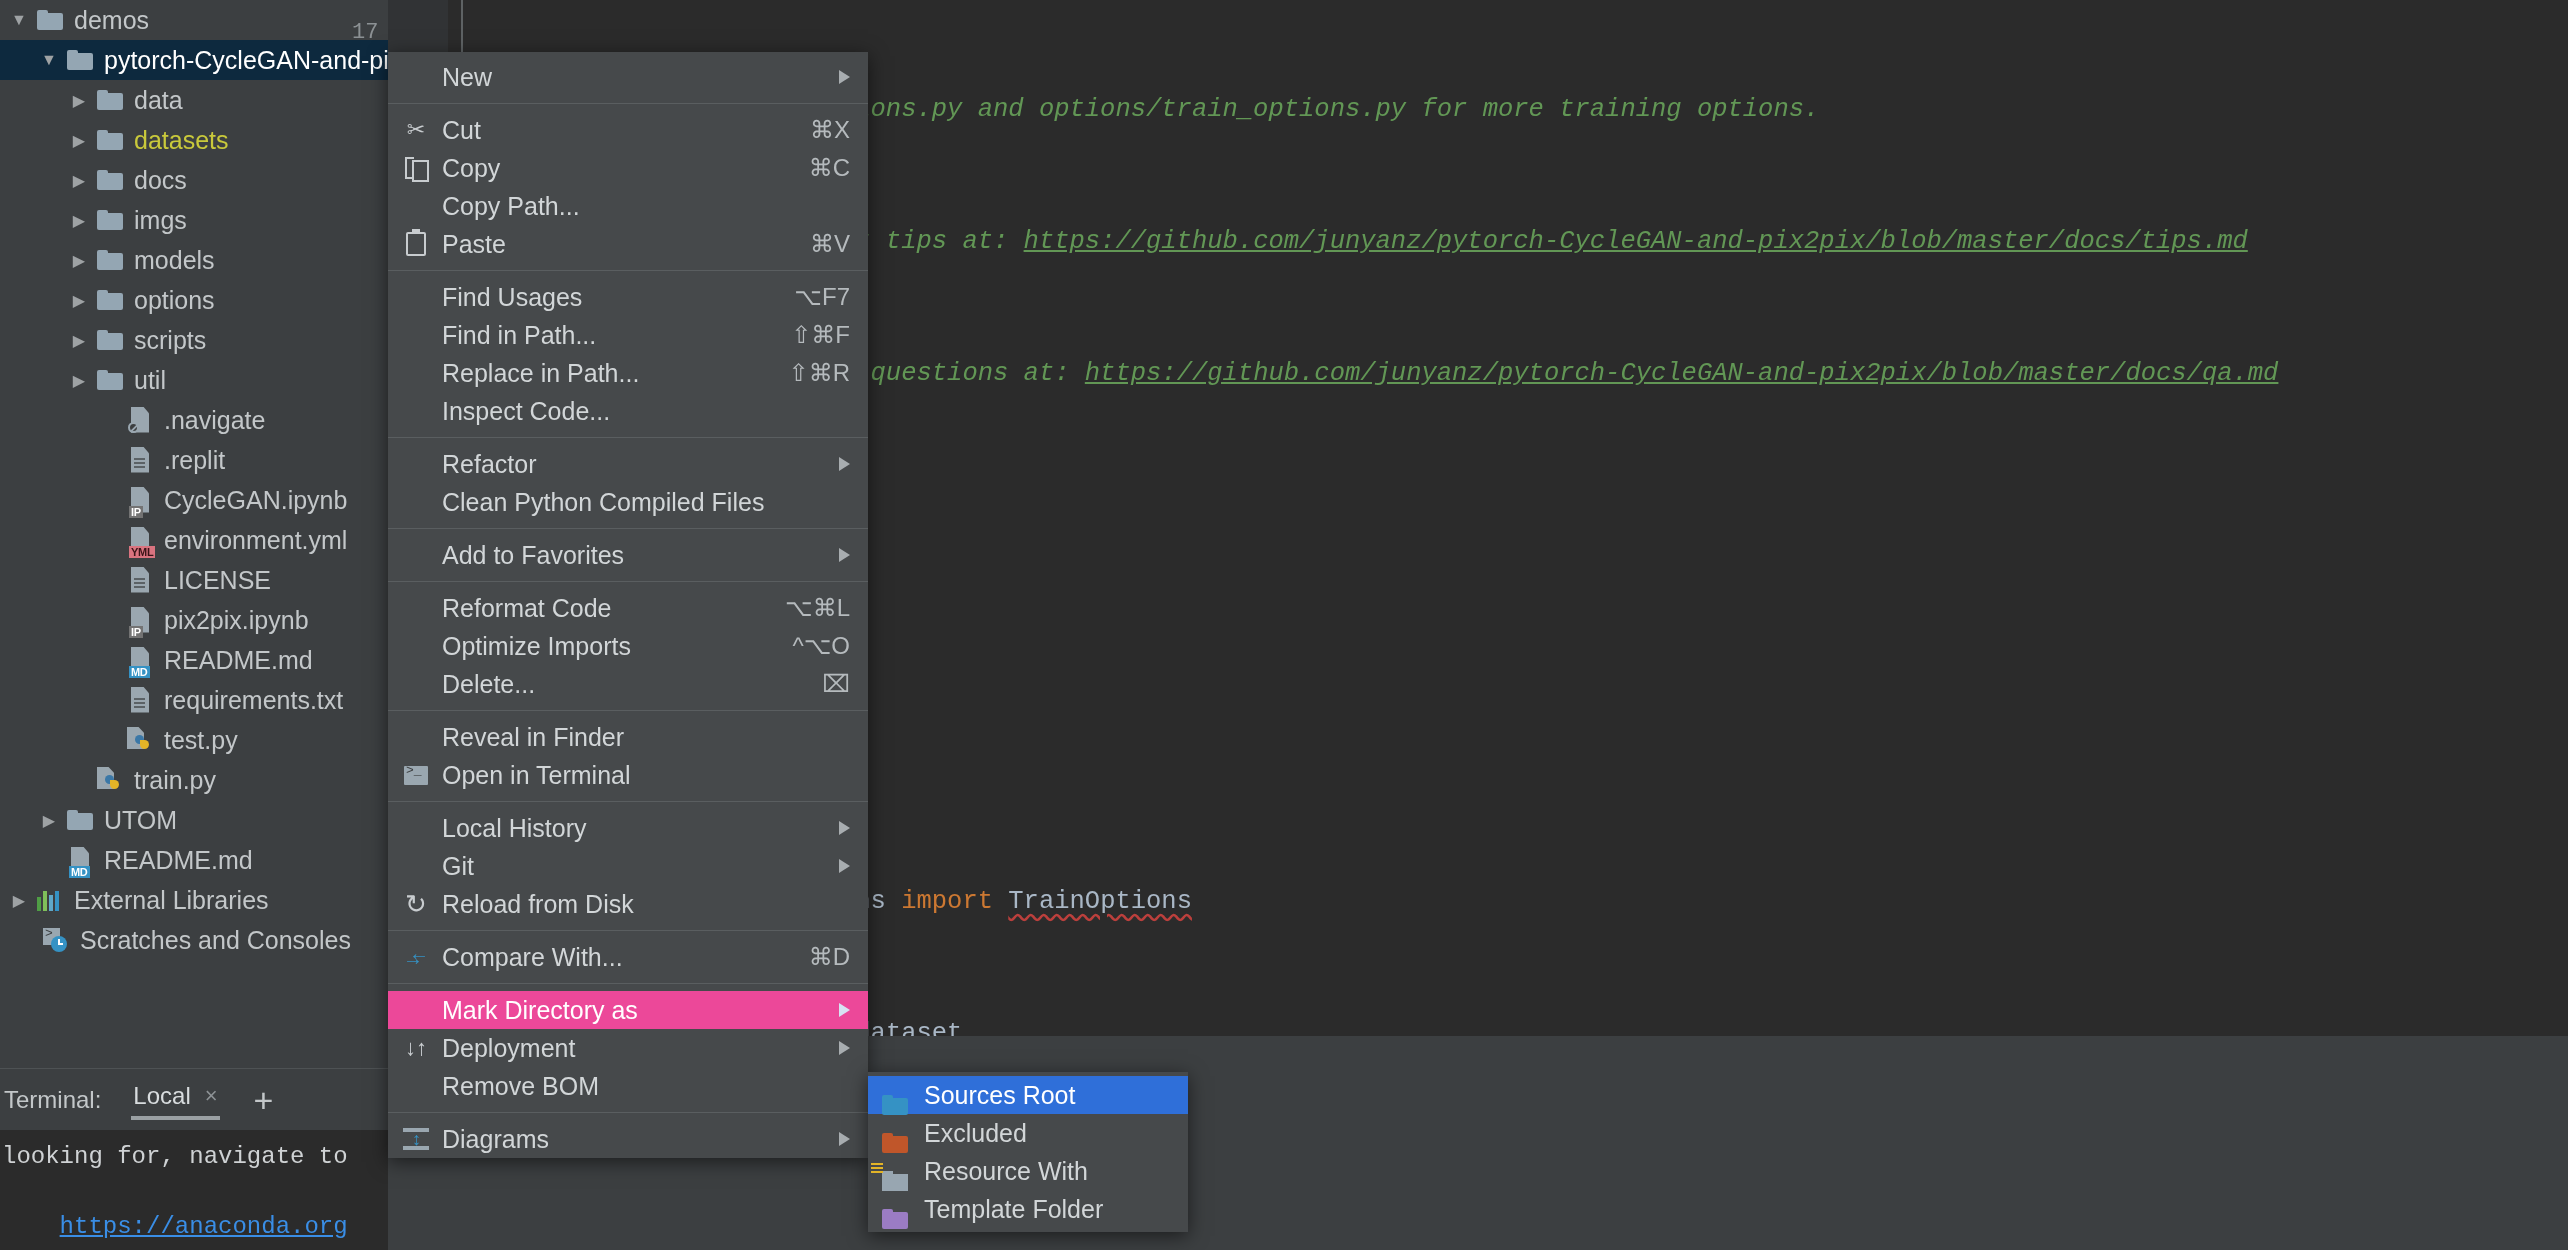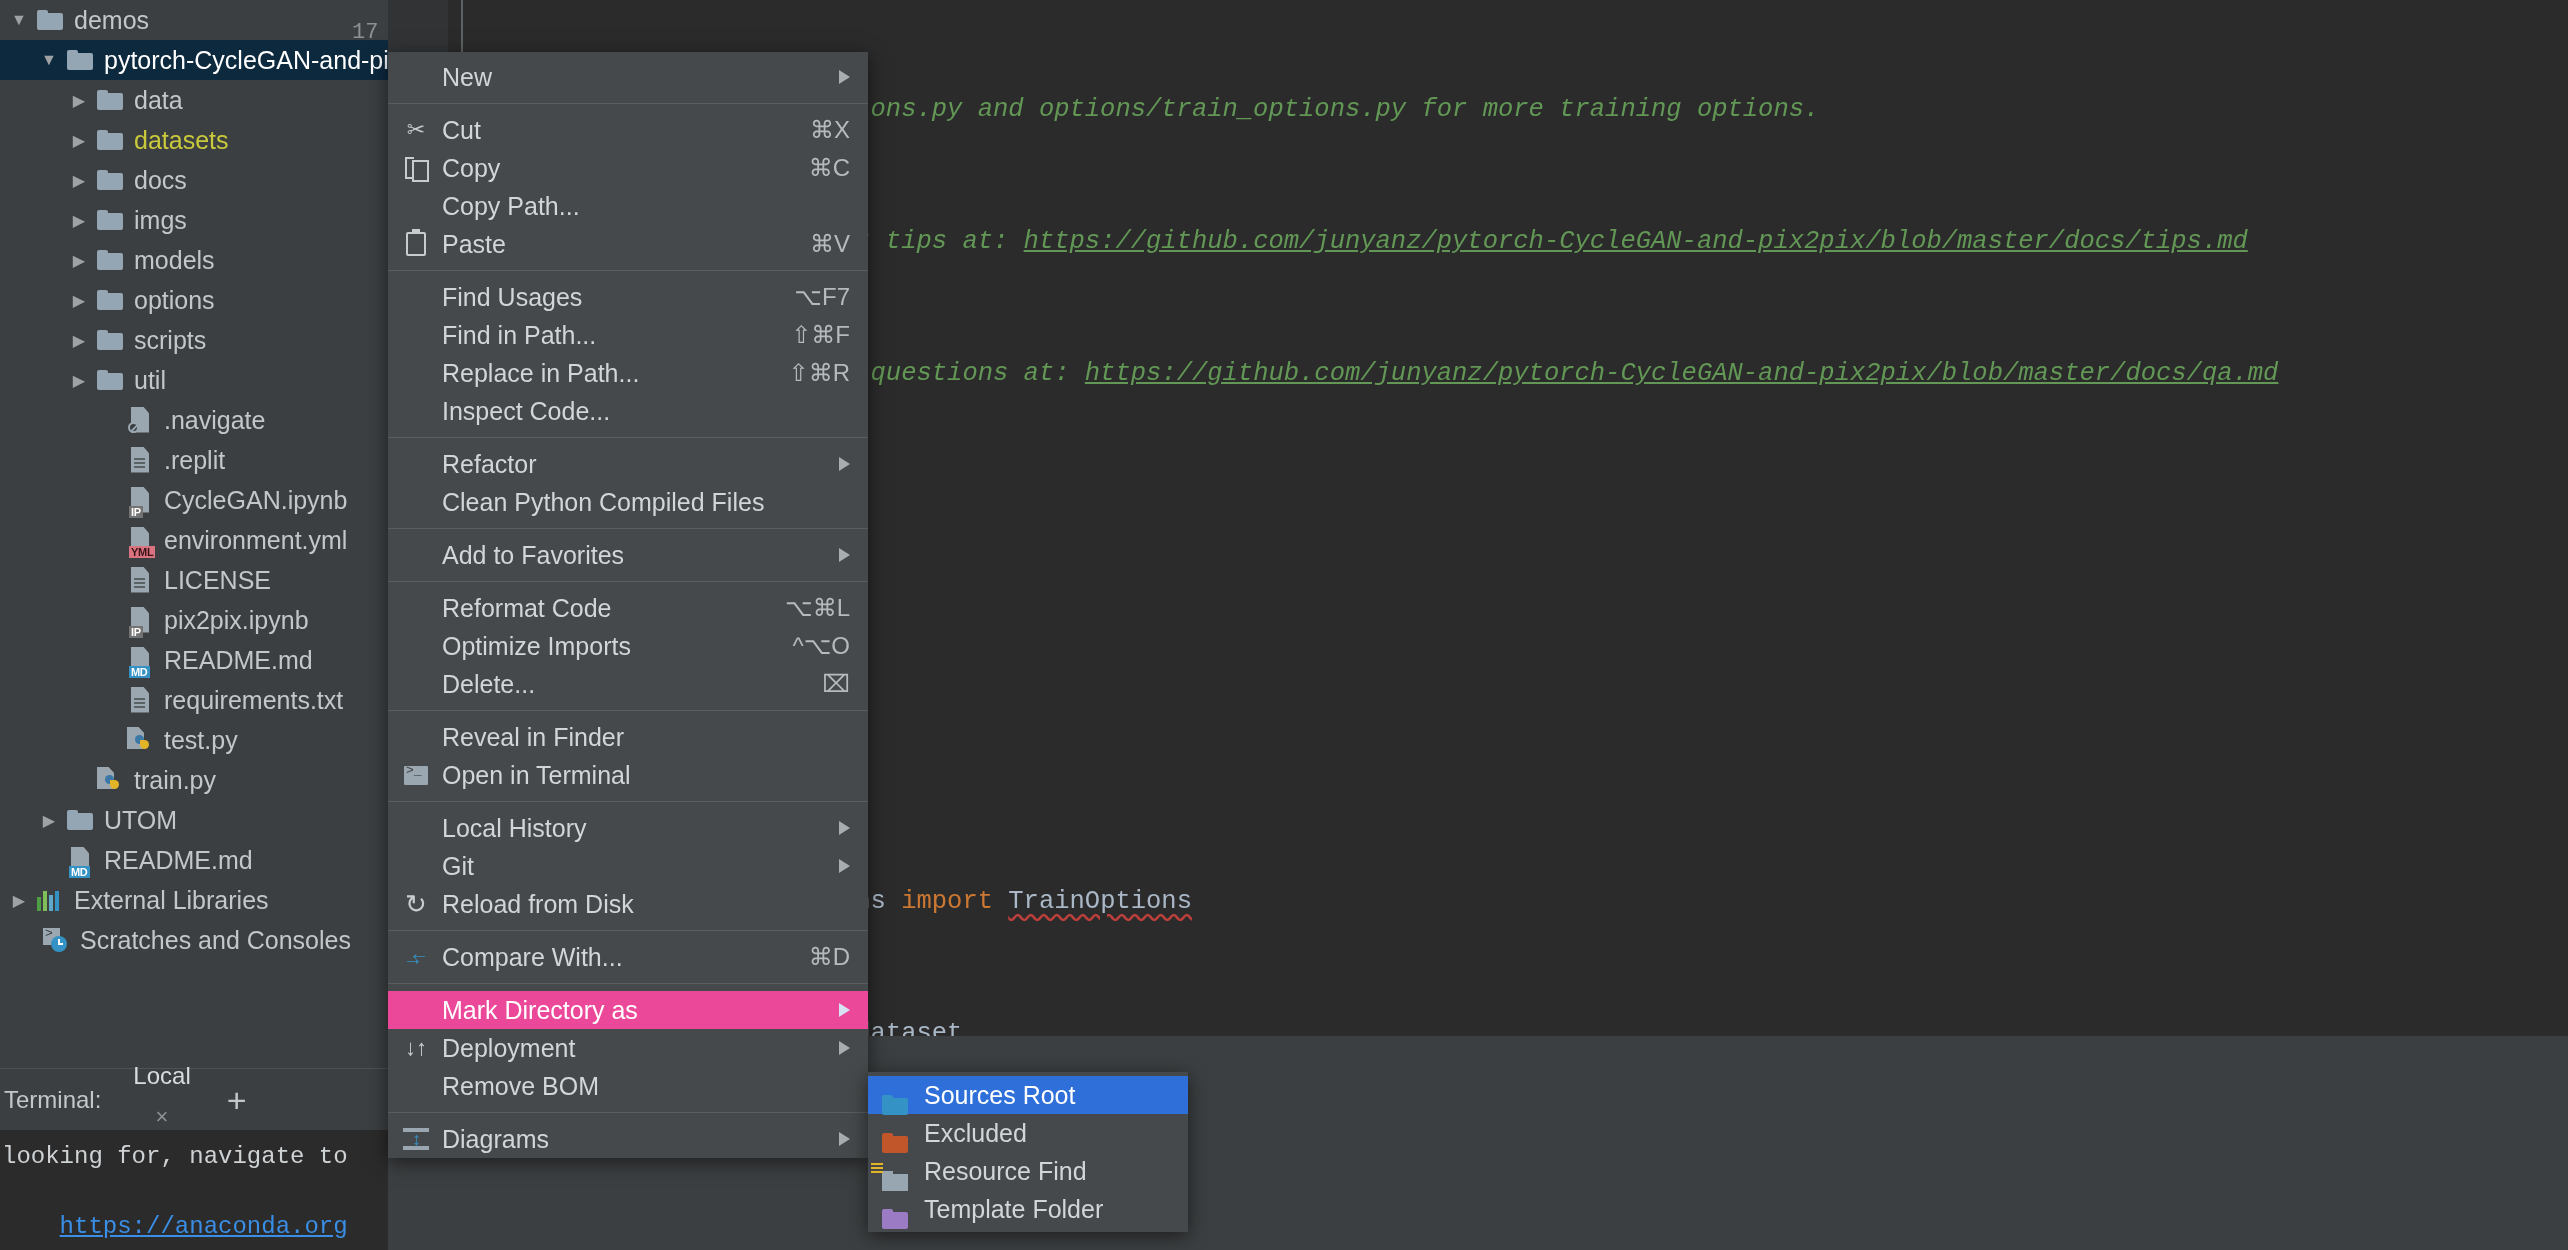--- a/index.html
+++ b/index.html
@@ -120,21 +120,21 @@
   #terminal-pane {
     position:absolute; left:0; top:1068px; width:388px; height:182px; background:#3c3f41;
   }
   #terminal-tabs {
     position:relative; height:62px; display:flex; align-items:center;
     padding-left:4px; border-top:1px solid #4e5254; background:#3c3f41;
   }
   #terminal-tabs .tlabel { font-size:24px; color:#c3c7c9; margin-right:22px; }
   #terminal-tabs .ttab {
     position:relative; font-size:24px; color:#d8dcde; padding:6px 10px 14px 10px;
-    display:flex; align-items:center; gap:14px;flex-direction:column;
+    display:flex; align-items:center; gap:14px;
   }
   #terminal-tabs .ttab .under {
     position:absolute; left:8px; right:8px; bottom:4px; height:4px; background:#9aa0a3;
   }
   #terminal-tabs .close { color:#8d9295; font-size:22px; }
   #terminal-tabs .plus { font-size:34px; color:#c3c7c9; margin-left:26px; line-height:1; }
   #terminal-body {
     position:relative; height:120px; background:#2b2b2b; padding:10px 0 0 0;
     font-family:"Liberation Mono", monospace; font-size:24px; color:#cfd2d4;
     overflow:hidden;
@@ -685,21 +685,21 @@
       <div class="smi">
         <span class="smi-icon"><span class="folder orange"></span></span>
         <span>Excluded</span>
       </div>
       <div class="smi">
         <span class="smi-icon"><span class="resfolder"><span class="bars">
               <i></i>
               <i></i>
               <i></i>
             </span></span></span>
-        <span>Resource Find</span>
+        <span>Resource With</span>
       </div>
       <div class="smi">
         <span class="smi-icon"><span class="folder purple"></span></span>
         <span>Template Folder</span>
       </div>
     </div>
 
 </div>
 
 </body></html>

